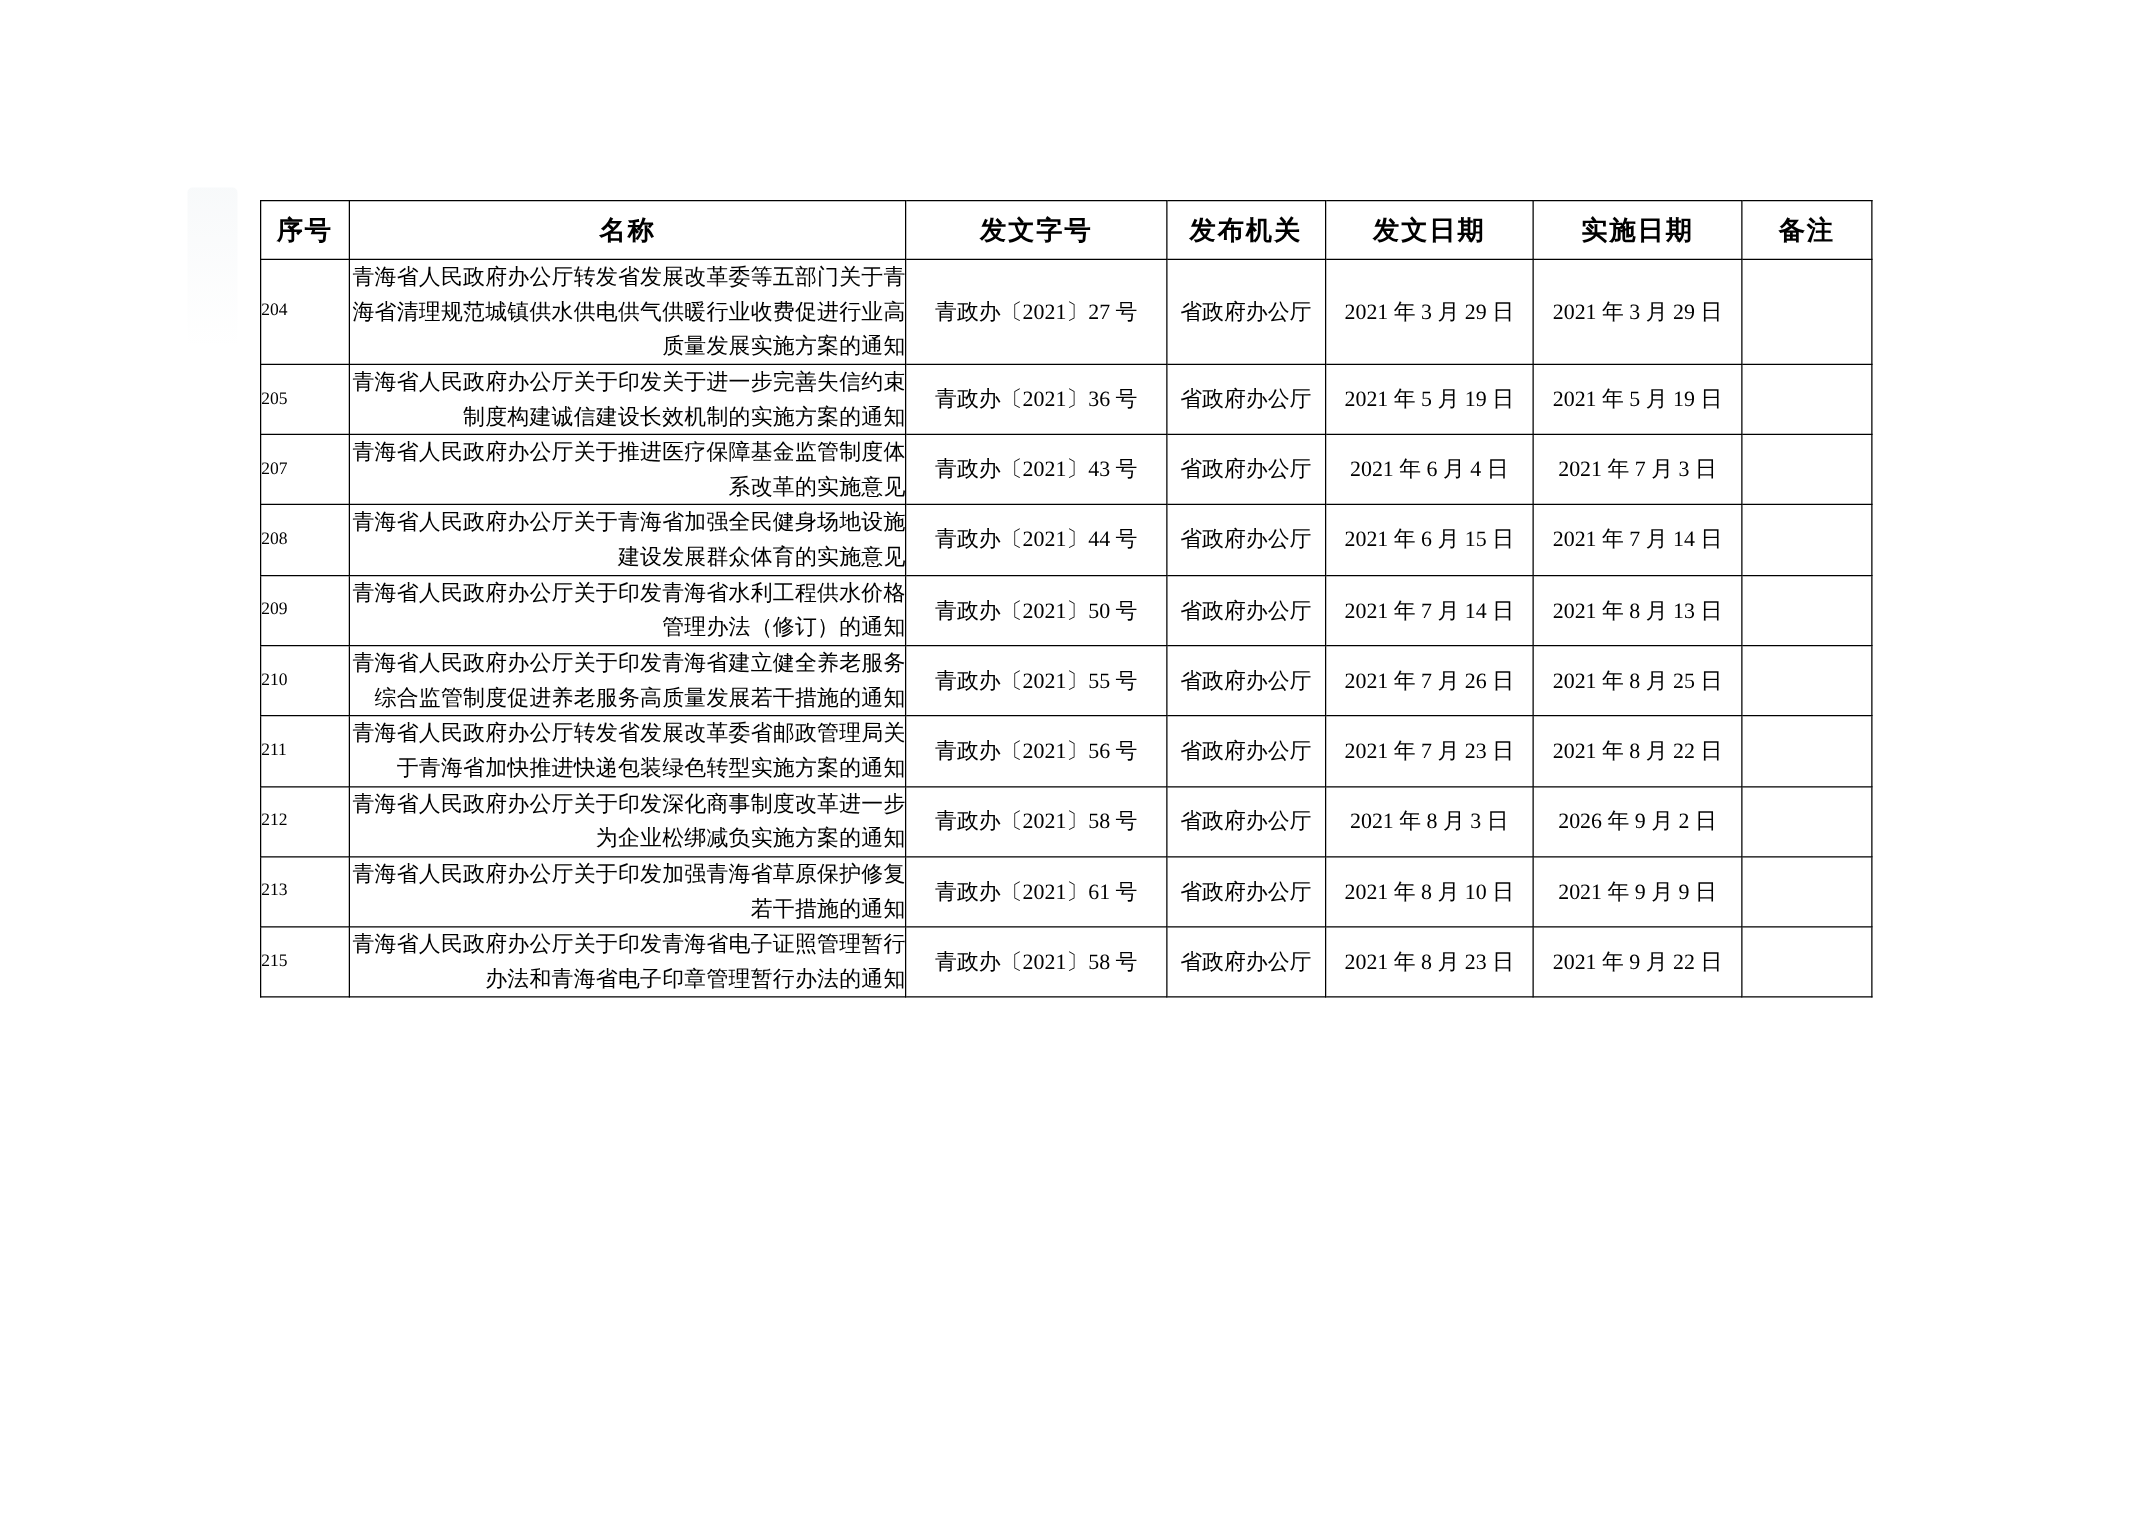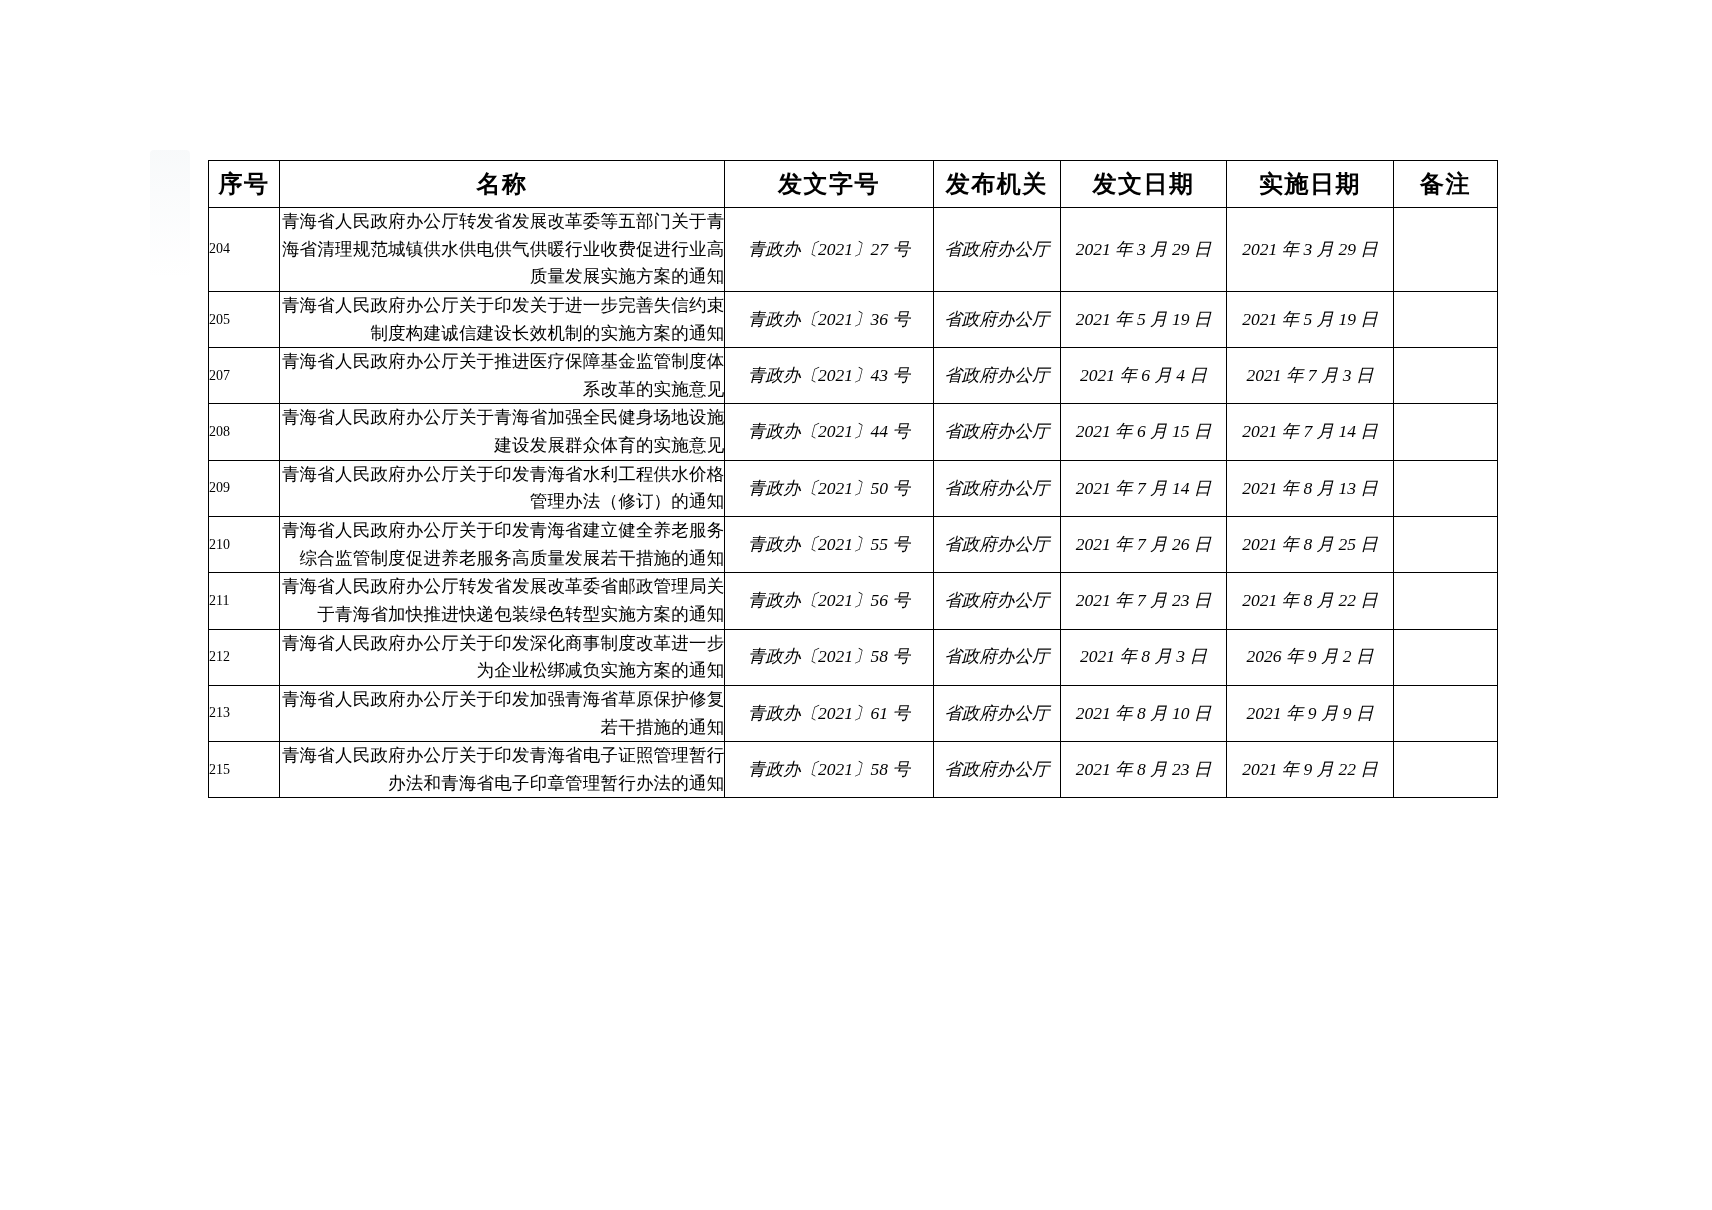--- a/index.html
+++ b/index.html
@@ -36,21 +36,21 @@
   }
   table.doc-table th,
   table.doc-table td {
     border: 1px solid #000000;
     vertical-align: middle;
     padding: 0;
   }
   th.hdr {
     text-align: center;
     font-weight: bold;
-    font-size: 24px;
+    font-size: 21px;
     letter-spacing: 1.5px;
     height: 46px;
     font-family: "Liberation Serif", serif;
   }
   td.cell {
     font-size: 17.5px;
     line-height: 1.58;
     font-family: "Liberation Serif", serif;
   }
   td.c-idx {
@@ -58,21 +58,20 @@
     font-size: 14px;
   }
   td.c-name {
     text-align: right;
     padding: 7px 8px 7px 9px;
     letter-spacing: 0.2px;
   }
   td.c-num, td.c-org, td.c-date1, td.c-date2 {
     text-align: center;
     white-space: nowrap;
-    font-style: italic;
   }
   td.c-note {
     text-align: center;
   }
   
   col.w-idx   { width: 68px; }
   col.w-name  { width: 428px; }
   col.w-num   { width: 200px; }
   col.w-org   { width: 122px; }
   col.w-d1    { width: 160px; }

